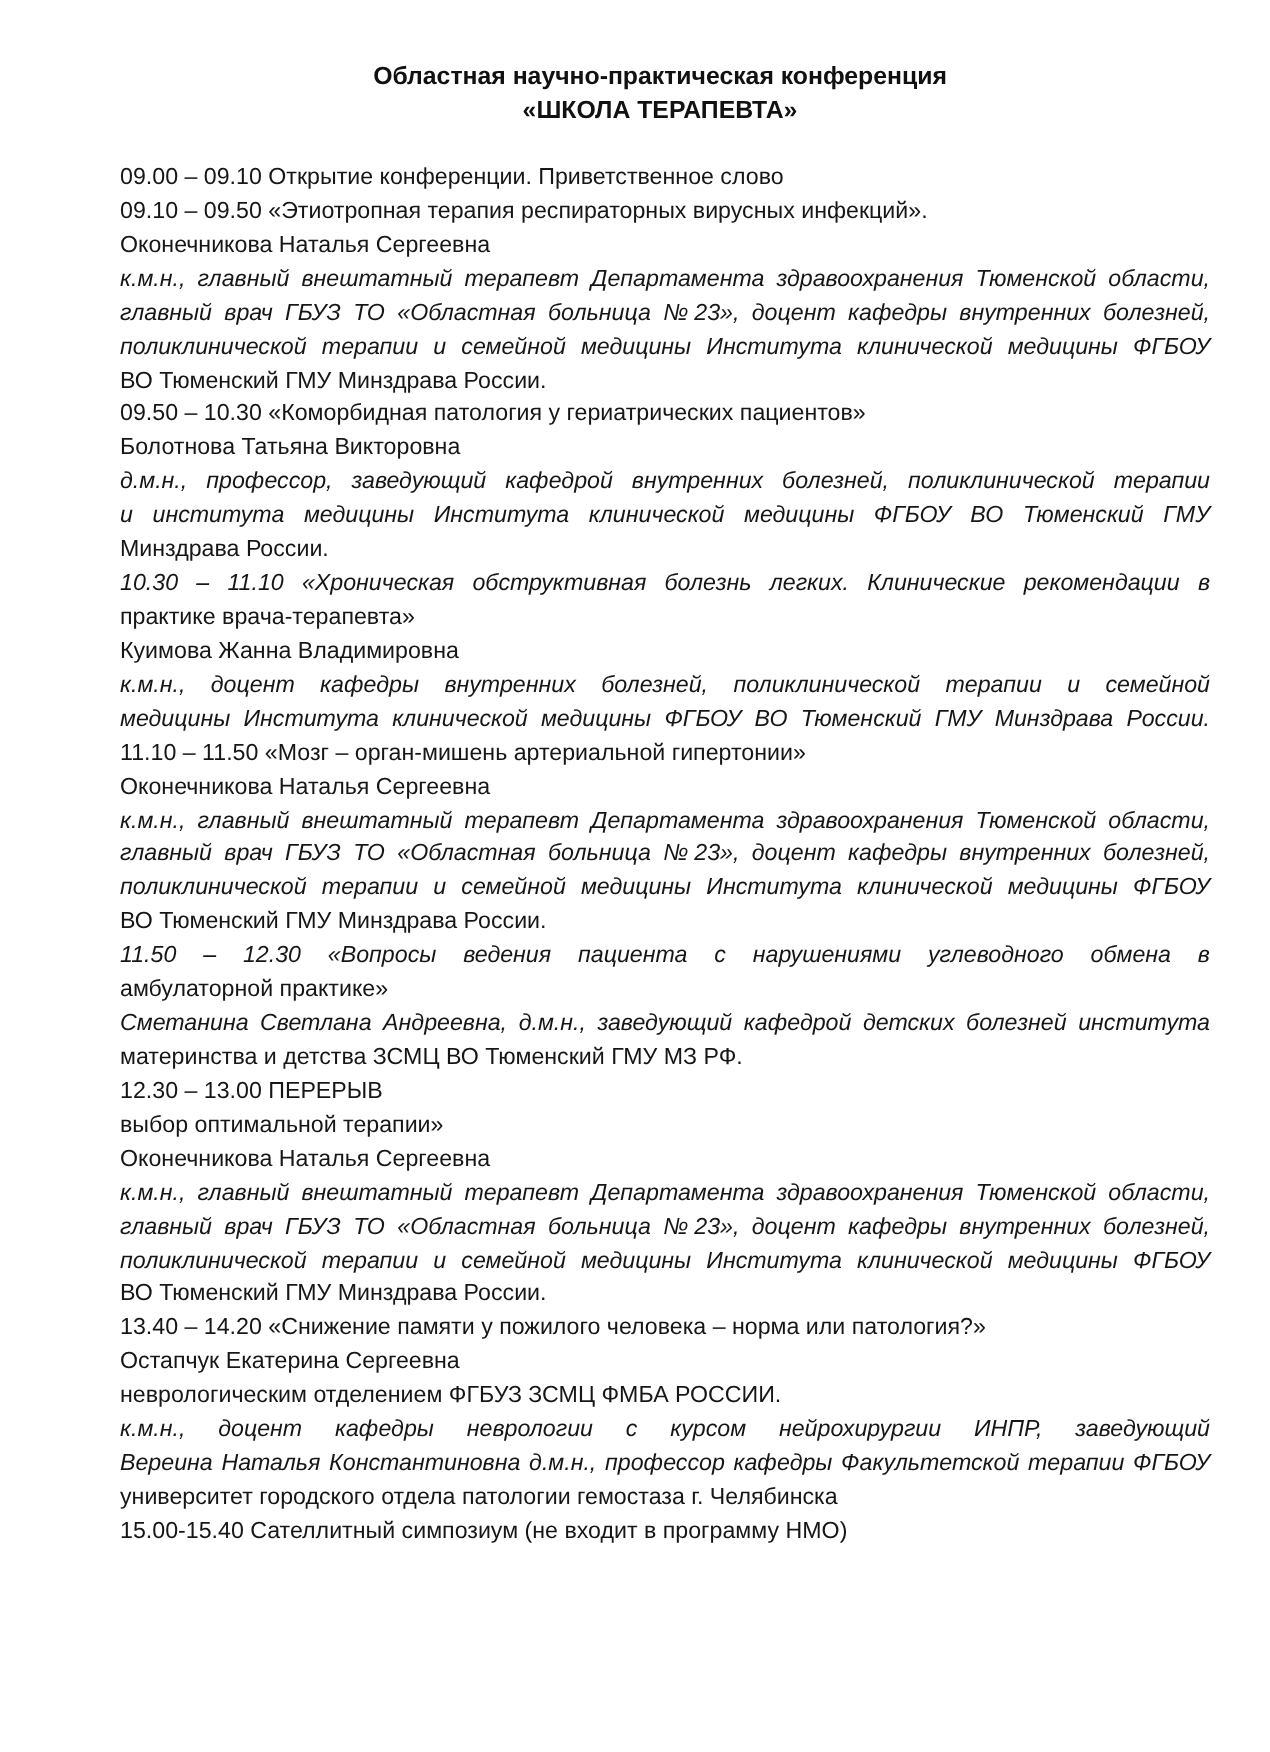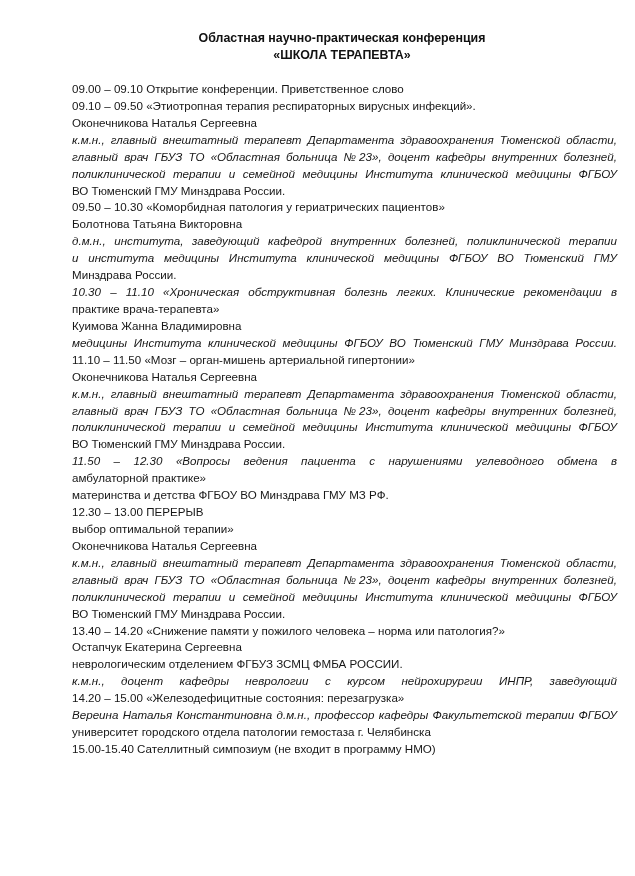--- a/index.html
+++ b/index.html
@@ -1,17 +1,17 @@
 <!DOCTYPE html>
 <html><head>
 <meta charset="utf-8">
 <style>
   html, body { margin: 0; padding: 0; background: #ffffff; }
   body { width: 635px; height: 876px; position: relative; overflow: hidden; }
-  .page { position: absolute; left: 12px; top: 0; width: 621px; height: 876px; background: #fff; }
+  .page { position: absolute; left: 0; top: 0; width: 621px; height: 876px; background: #fff; }
   .title {
     position: absolute; left: 0; width: 660px; top: 30px;
     text-align: center; font-family: "Liberation Sans", sans-serif; font-weight: bold;
     font-size: 12.4px; line-height: 17px; color: #111;
   }
   .body {
     position: absolute; left: 60px; top: 81px; width: 545px;
     font-family: "Liberation Sans", sans-serif; font-size: 11.6px; line-height: 16.93px; color: #161616;
   }
   .ln { display: block; white-space: nowrap; height: 16.93px; overflow: visible; }
@@ -42,52 +42,54 @@
         <div class="ln j">поликлинической терапии и семейной медицины Института клинической медицины ФГБОУ</div>
         <div class="ln l">ВО Тюменский ГМУ Минздрава России.</div>
       </div>
       <div>
         <div class="ln l">09.50 – 10.30 «Коморбидная патология у гериатрических пациентов»</div>
       </div>
       <div>
         <div class="ln l">Болотнова Татьяна Викторовна</div>
       </div>
       <div>
-        <div class="ln j">д.м.н., института, заведующий кафедрой внутренних болезней, поликлинической терапии</div>
+        <div class="ln j">д.м.н., профессор, заведующий кафедрой внутренних болезней, поликлинической терапии</div>
         <div class="ln j">и института медицины Института клинической медицины ФГБОУ ВО Тюменский ГМУ</div>
         <div class="ln l">Минздрава России.</div>
       </div>
       <div>
         <div class="ln j">10.30 – 11.10 «Хроническая обструктивная болезнь легких. Клинические рекомендации в</div>
         <div class="ln l">практике врача-терапевта»</div>
       </div>
       <div>
         <div class="ln l">Куимова Жанна Владимировна</div>
       </div>
       <div>
+        <div class="ln j">к.м.н., доцент кафедры внутренних болезней, поликлинической терапии и семейной</div>
         <div class="ln j">медицины Института клинической медицины ФГБОУ ВО Тюменский ГМУ Минздрава России.</div>
       </div>
       <div>
         <div class="ln l">11.10 – 11.50 «Мозг – орган-мишень артериальной гипертонии»</div>
       </div>
       <div>
         <div class="ln l">Оконечникова Наталья Сергеевна</div>
       </div>
       <div>
         <div class="ln j">к.м.н., главный внештатный терапевт Департамента здравоохранения Тюменской области,</div>
         <div class="ln j">главный врач ГБУЗ ТО «Областная больница №23», доцент кафедры внутренних болезней,</div>
         <div class="ln j">поликлинической терапии и семейной медицины Института клинической медицины ФГБОУ</div>
         <div class="ln l">ВО Тюменский ГМУ Минздрава России.</div>
       </div>
       <div>
         <div class="ln j">11.50 – 12.30 «Вопросы ведения пациента с нарушениями углеводного обмена в</div>
         <div class="ln l">амбулаторной практике»</div>
       </div>
       <div>
-        <div class="ln l">материнства и детства ФГБОУ ВО Минздрава ГМУ МЗ РФ.</div>
+        <div class="ln j">Сметанина Светлана Андреевна, д.м.н., заведующий кафедрой детских болезней института</div>
+        <div class="ln l">материнства и детства ЗСМЦ ВО Тюменский ГМУ МЗ РФ.</div>
       </div>
       <div>
         <div class="ln l">12.30 – 13.00 ПЕРЕРЫВ</div>
       </div>
       <div>
         <div class="ln l">выбор оптимальной терапии»</div>
       </div>
       <div>
         <div class="ln l">Оконечникова Наталья Сергеевна</div>
       </div>
@@ -101,23 +103,20 @@
         <div class="ln l">13.40 – 14.20 «Снижение памяти у пожилого человека – норма или патология?»</div>
       </div>
       <div>
         <div class="ln l">Остапчук Екатерина Сергеевна</div>
       </div>
       <div>
         <div class="ln l">неврологическим отделением ФГБУЗ ЗСМЦ ФМБА РОССИИ.</div>
         <div class="ln j">к.м.н., доцент кафедры неврологии с курсом нейрохирургии ИНПР, заведующий</div>
       </div>
       <div>
-        <div class="ln l">14.20 – 15.00 «Железодефицитные состояния: перезагрузка»</div>
-      </div>
-      <div>
         <div class="ln j">Вереина Наталья Константиновна д.м.н., профессор кафедры Факультетской терапии ФГБОУ</div>
         <div class="ln l">университет городского отдела патологии гемостаза г. Челябинска</div>
       </div>
       <div>
         <div class="ln l">15.00-15.40 Сателлитный симпозиум (не входит в программу НМО)</div>
       </div>
     </div>
 </div>
 
 </body></html>

